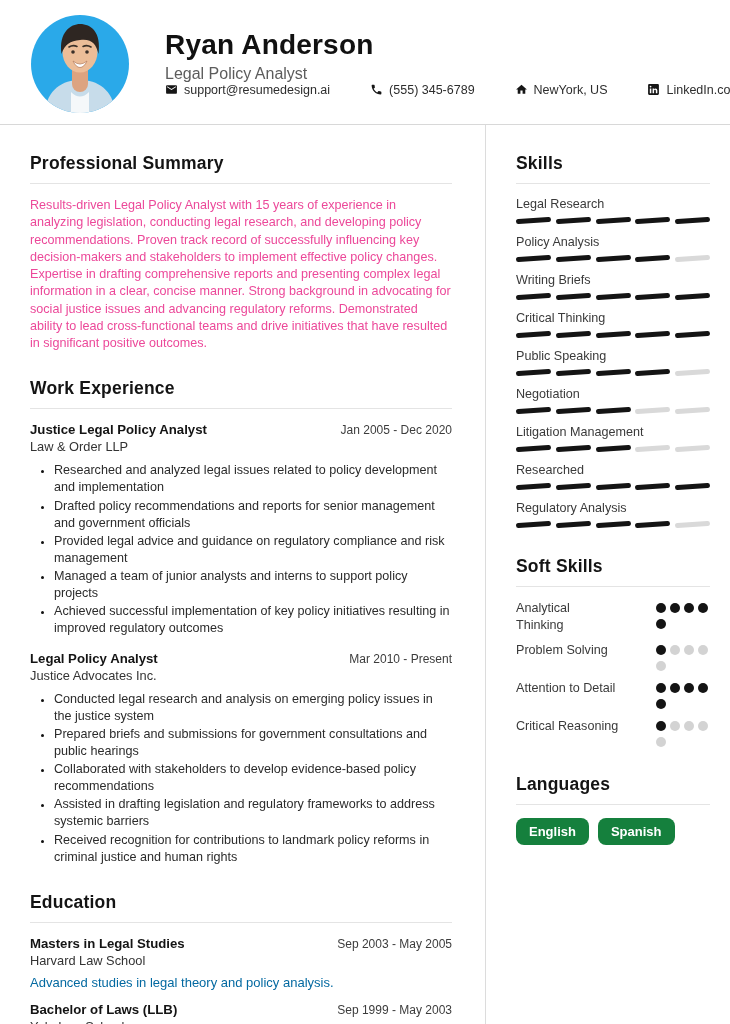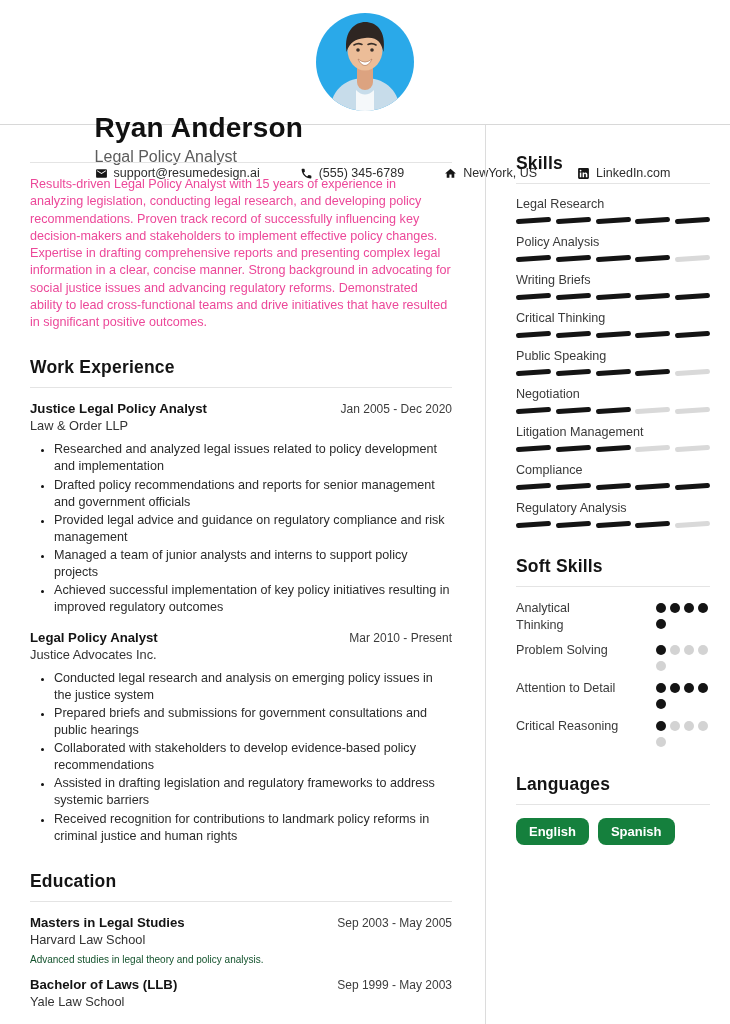--- a/index.html
+++ b/index.html
@@ -10,21 +10,20 @@
     color: #1d1d1d;
     overflow: hidden;
   }
 
   
   .header {
     display: flex; align-items: center;
     padding: 10px 30px 9px 30px;
     border-bottom: 1px solid #d8d8d8;
     height: 125px;
-    flex-direction: column;
   }
   .avatar-wrap { width: 100px; height: 100px; flex: 0 0 auto; margin-top: 2px; }
   .head-text { margin-left: 35px; }
   .name { font-size: 28px; font-weight: 700; color: #111; letter-spacing: .2px; }
   .job-title { font-size: 16px; color: #5c5c5c; margin-top: 4px; }
   .contacts { display: flex; align-items: center; gap: 40px; margin-top: 0; }
   .contact { display: inline-flex; align-items: center; gap: 6px; font-size: 12.5px; color: #2d2d2d; white-space: nowrap; }
   .contact .cicon { width: 13px; height: 13px; display: inline-flex; color: #161616; }
   .contact .cicon svg { width: 13px; height: 13px; fill: currentColor; }
 
@@ -45,21 +44,21 @@
   .job-head { display: flex; justify-content: space-between; align-items: baseline; }
   .job-name { font-size: 13.2px; font-weight: 700; color: #141414; }
   .job-dates { font-size: 12px; color: #3c3c3c; }
   .job-company { font-size: 12.8px; color: #333; margin-top: 2px; }
   ul.bullets { margin: 8px 0 0 0; padding-left: 24px; }
   ul.bullets li { font-size: 12.6px; line-height: 1.36; color: #2b2b2b; margin-bottom: 1px; }
   ul.bullets li::marker { color: #111; font-size: 11px; }
 
   
   .degree { margin-bottom: 12px; }
-  .degree-desc { font-size: 10px; color: #14532d; margin-top: 7px; }
+  .degree-desc { font-size: 13px; color: #0369a1; margin-top: 7px; }
 
   
   .skill { margin-bottom: 9px; }
   .skill-label { font-size: 12.6px; color: #3a3a3a; margin-bottom: 5px; }
   .skill-bar { display: flex; gap: 5px; padding: 2px 0 3px 0; }
   .seg { flex: 1; height: 5px; border-radius: 2.5px; transform: rotate(-4deg); }
   .seg.filled { background: #141414; }
   .seg.empty { background: #d9d9d9; }
 
   
@@ -142,20 +141,21 @@
         </span>
       </div>
   </div>
 </div>
 
 <div class="columns">
 
   <div class="left-col">
 
     <div class="section">
+      <div class="section-heading">Professional Summary</div>
       <div class="heading-rule"></div>
       <div class="summary-text">Results-driven Legal Policy Analyst with 15 years of experience in analyzing legislation, conducting legal research, and developing policy recommendations. Proven track record of successfully influencing key decision-makers and stakeholders to implement effective policy changes. Expertise in drafting comprehensive reports and presenting complex legal information in a clear, concise manner. Strong background in advocating for social justice issues and advancing regulatory reforms. Demonstrated ability to lead cross-functional teams and drive initiatives that have resulted in significant positive outcomes.</div>
     </div>
 
     <div class="section">
       <div class="section-heading">Work Experience</div>
       <div class="heading-rule"></div>
       <div id="jobs">
           <div class="job">
             <div class="job-head">
@@ -282,21 +282,21 @@
             <div class="skill-label">Litigation Management</div>
             <div class="skill-bar">
               <span class="seg filled"></span>
               <span class="seg filled"></span>
               <span class="seg filled"></span>
               <span class="seg empty"></span>
               <span class="seg empty"></span>
             </div>
           </div>
           <div class="skill">
-            <div class="skill-label">Compliance</div>
+            <div class="skill-label">Researched</div>
             <div class="skill-bar">
               <span class="seg filled"></span>
               <span class="seg filled"></span>
               <span class="seg filled"></span>
               <span class="seg filled"></span>
               <span class="seg filled"></span>
             </div>
           </div>
           <div class="skill">
             <div class="skill-label">Regulatory Analysis</div>

